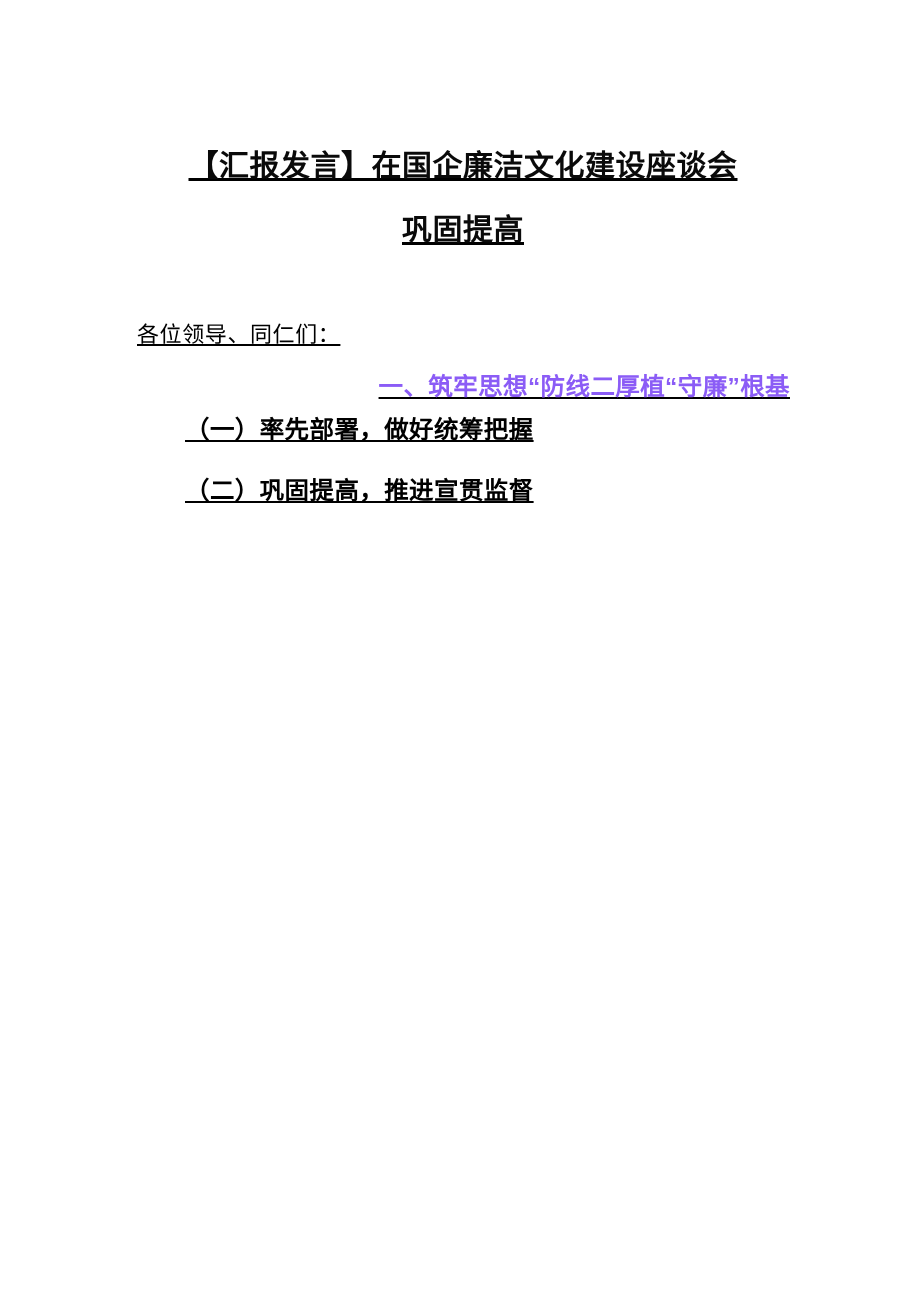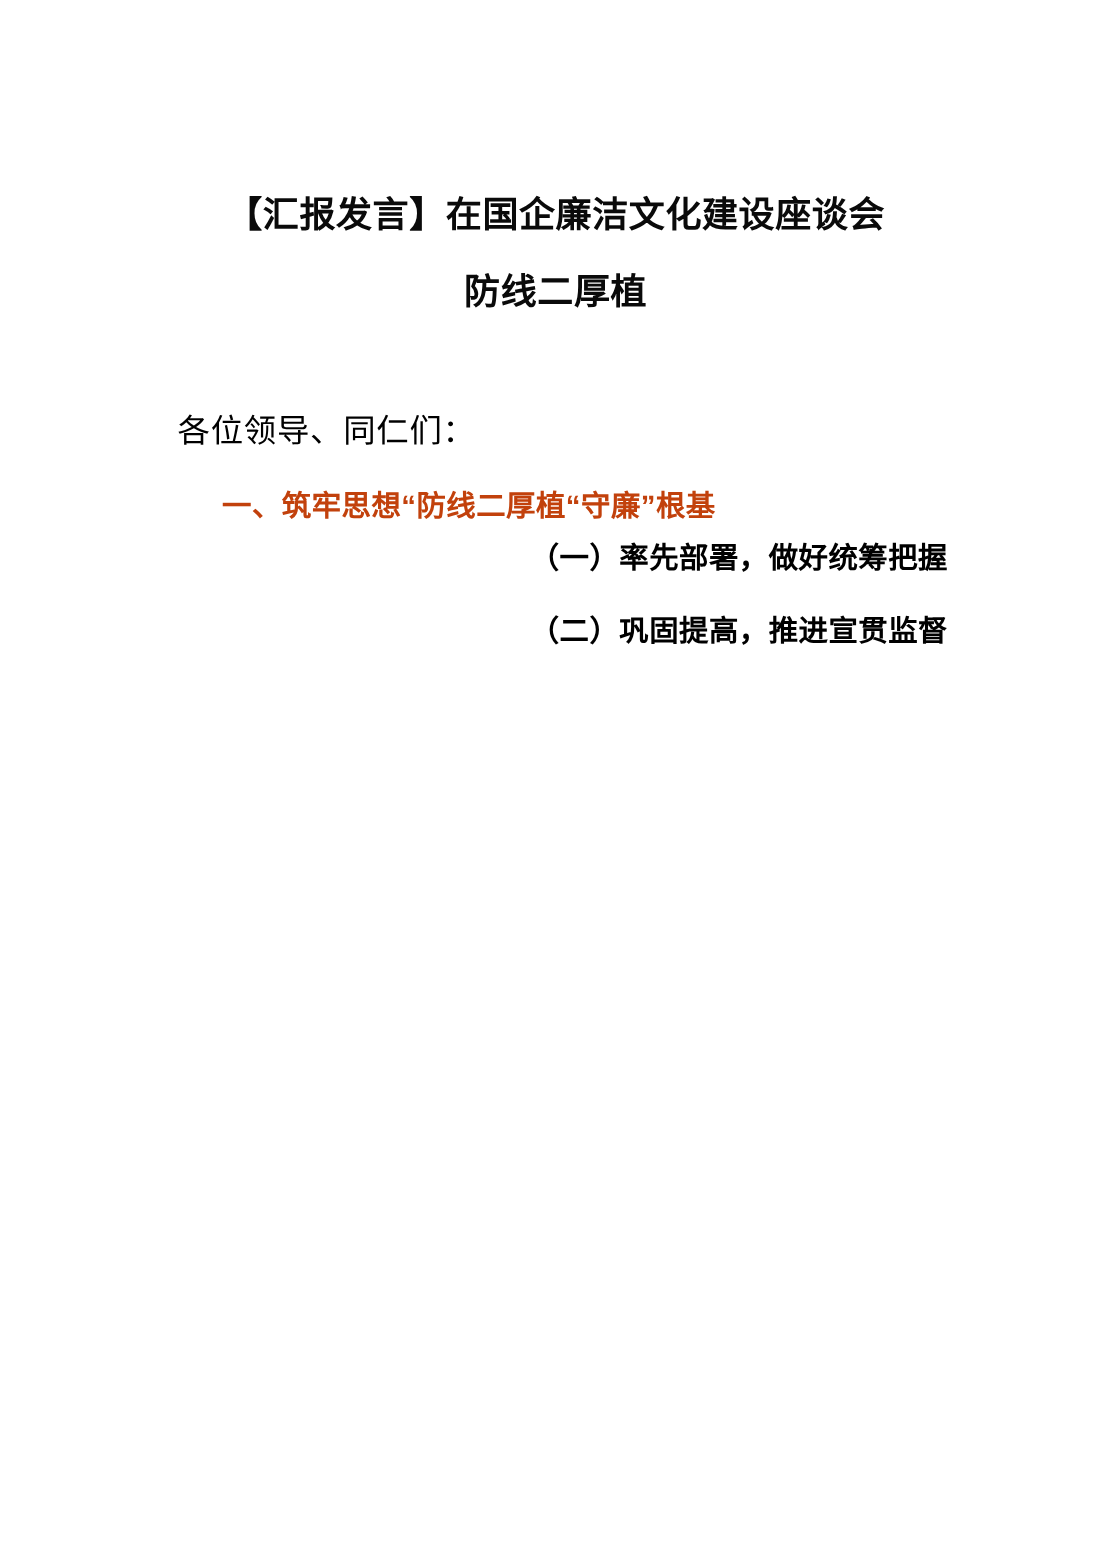--- a/index.html
+++ b/index.html
@@ -26,43 +26,44 @@
     height: 1301px;
     background: #ffffff;
     position: relative;
     padding: 0;
   }
 
   
   .doc-body {
     position: absolute;
     left: 136px;
-    top: 14px;
+    top: 0;
     width: 654px;
+    text-decoration: underline;
   }
 
   
   .doc-title {
     margin: 0;
     padding-top: 134px;
     text-align: center;
     font-family: "Liberation Sans", "DejaVu Sans", sans-serif;
     font-weight: bold;
     font-size: 30px;
     line-height: 64px;
     letter-spacing: 0.5px;
     color: #0a0a0a;
     word-break: break-all;
   }
 
   
   .salutation {
-    margin: 12px;
+    margin: 1px;
     padding-top: 50px;
-    font-size: 27px;
+    font-size: 22px;
     line-height: 43px;
     letter-spacing: 0.6px;
     text-align: left;
   }
 
   
   .para {
     margin: 0;
     font-size: 24.5px;
     line-height: 43px;
@@ -77,52 +78,53 @@
   
   .section-heading {
     margin: 0;
     padding-top: 8px;
     font-family: "Liberation Sans", "DejaVu Sans", sans-serif;
     font-weight: bold;
     font-size: 24.5px;
     line-height: 43px;
     letter-spacing: 0.4px;
     text-indent: 49px;
-    color: #c2410c;
+    color: #8b5cf6;
+    text-align: right;
   }
 
   
   .sub-heading {
     margin: 0;
     font-size: 24.5px;
     line-height: 43px;
     letter-spacing: 0.4px;
     text-indent: 49px;
   }
 
   .sub-heading.spaced-above { padding-top: 9px; }
-  .sub-heading.spaced-below { padding-bottom: 9px; text-align: right; }
+  .sub-heading.spaced-below { padding-bottom: 9px; }
 
   
   .placeholder-x {
     font-family: "Liberation Sans", "DejaVu Sans", sans-serif;
     font-weight: bold;
     font-size: 23px;
     letter-spacing: 0;
   }
 </style>
 </head>
 <body>
 
 <div class="page">
   <div class="doc-body">
 
     <h1 class="doc-title">
       <span>【汇报发言】在国企廉洁文化建设座谈会</span><br>
-      <span>防线二厚植</span>
+      <span>巩固提高</span>
     </h1>
 
     <p class="salutation">各位领导、同仁们：</p>
 
 
     <h2 class="section-heading">一、筑牢思想“防线二厚植“守廉”根基</h2>
 
     <h3 class="sub-heading spaced-below">（一）率先部署，做好统筹把握</h3>
 
 

